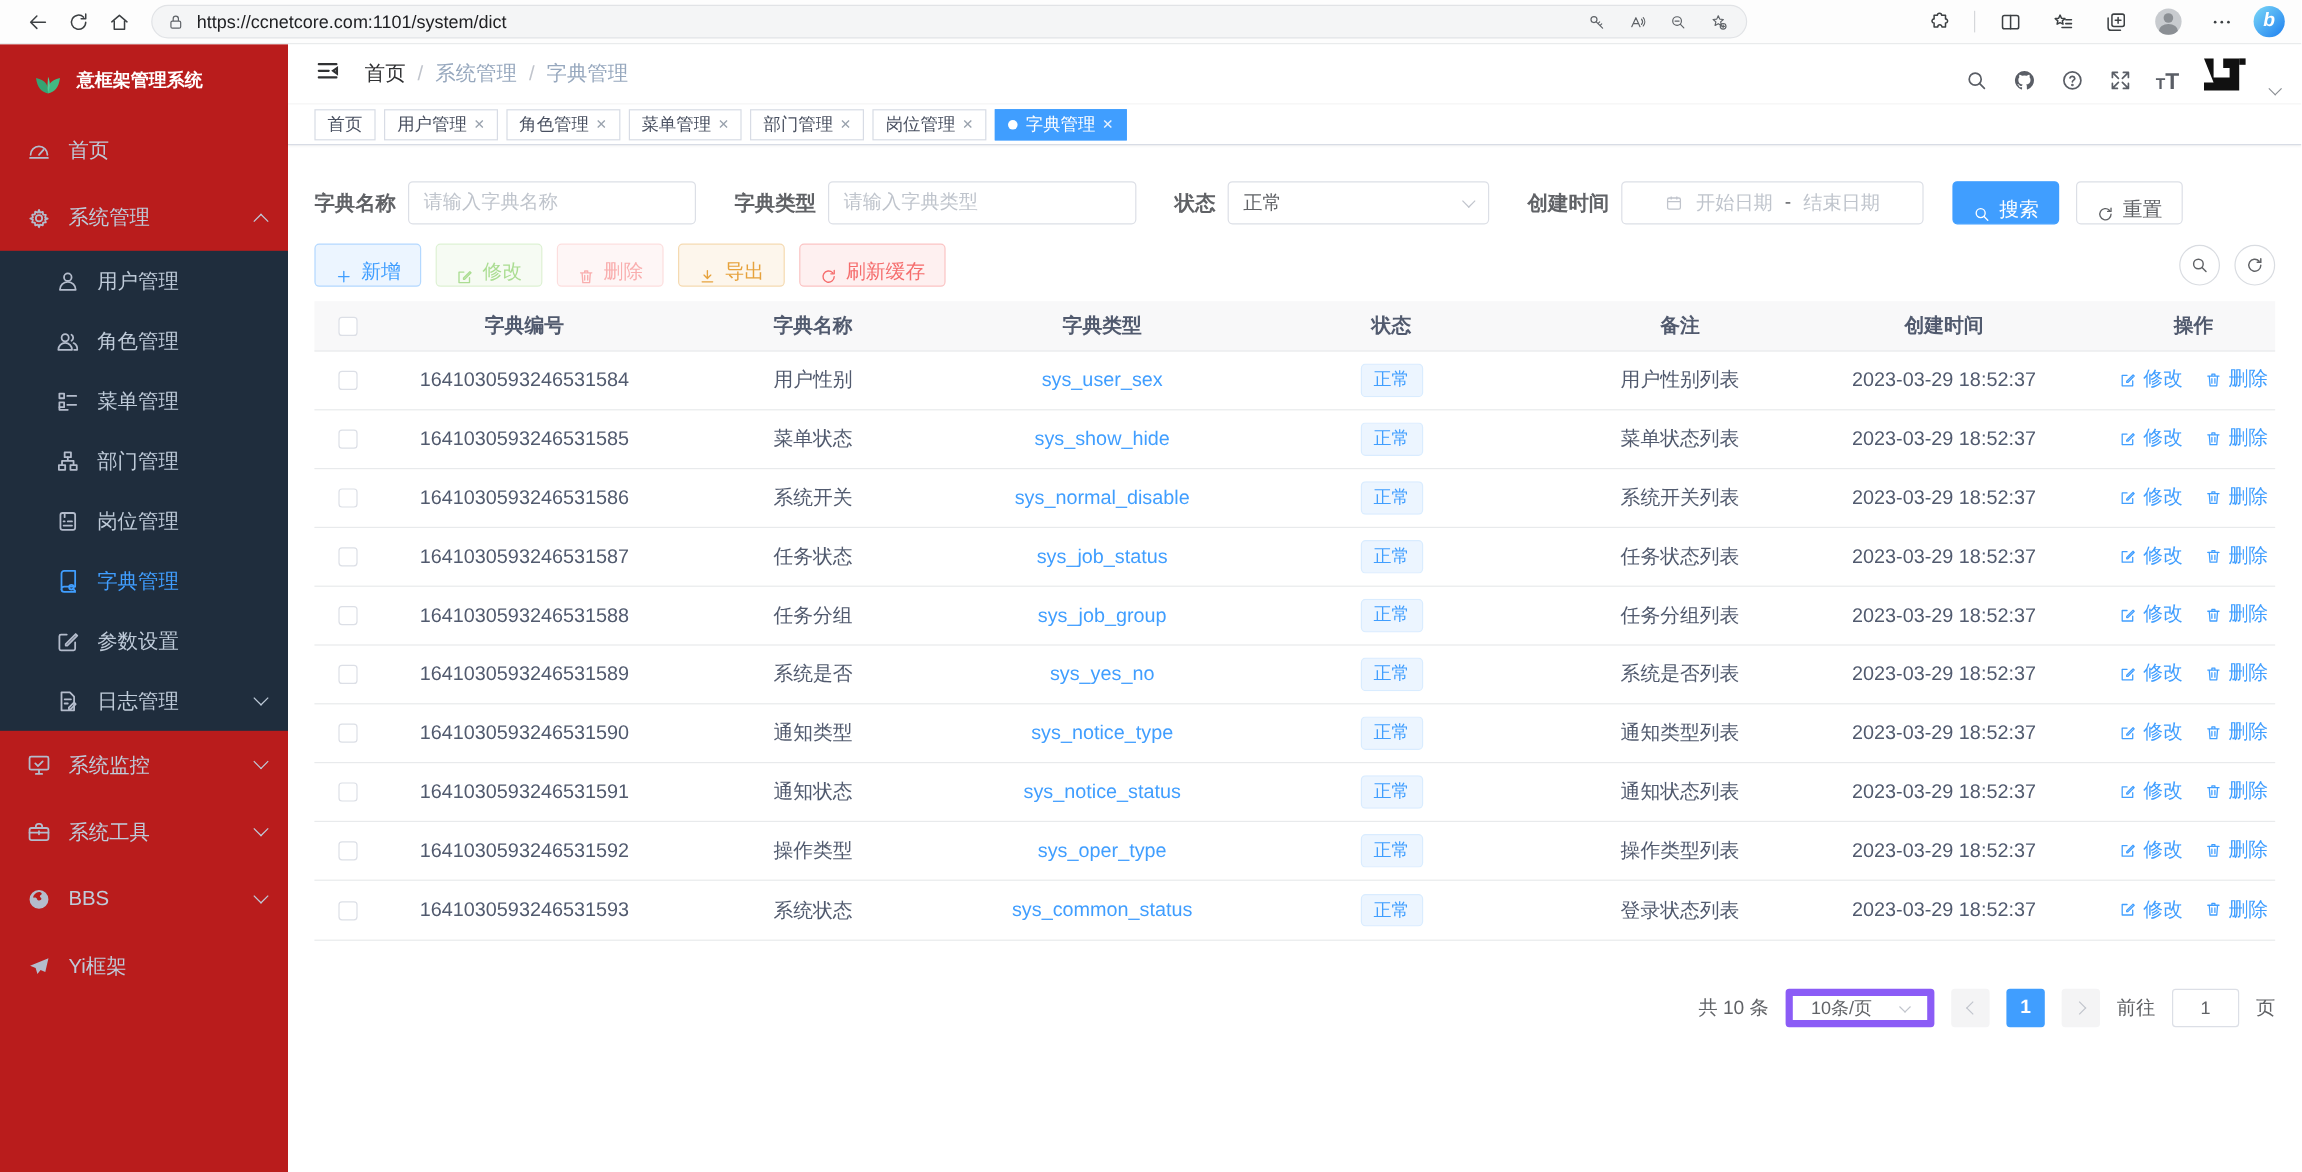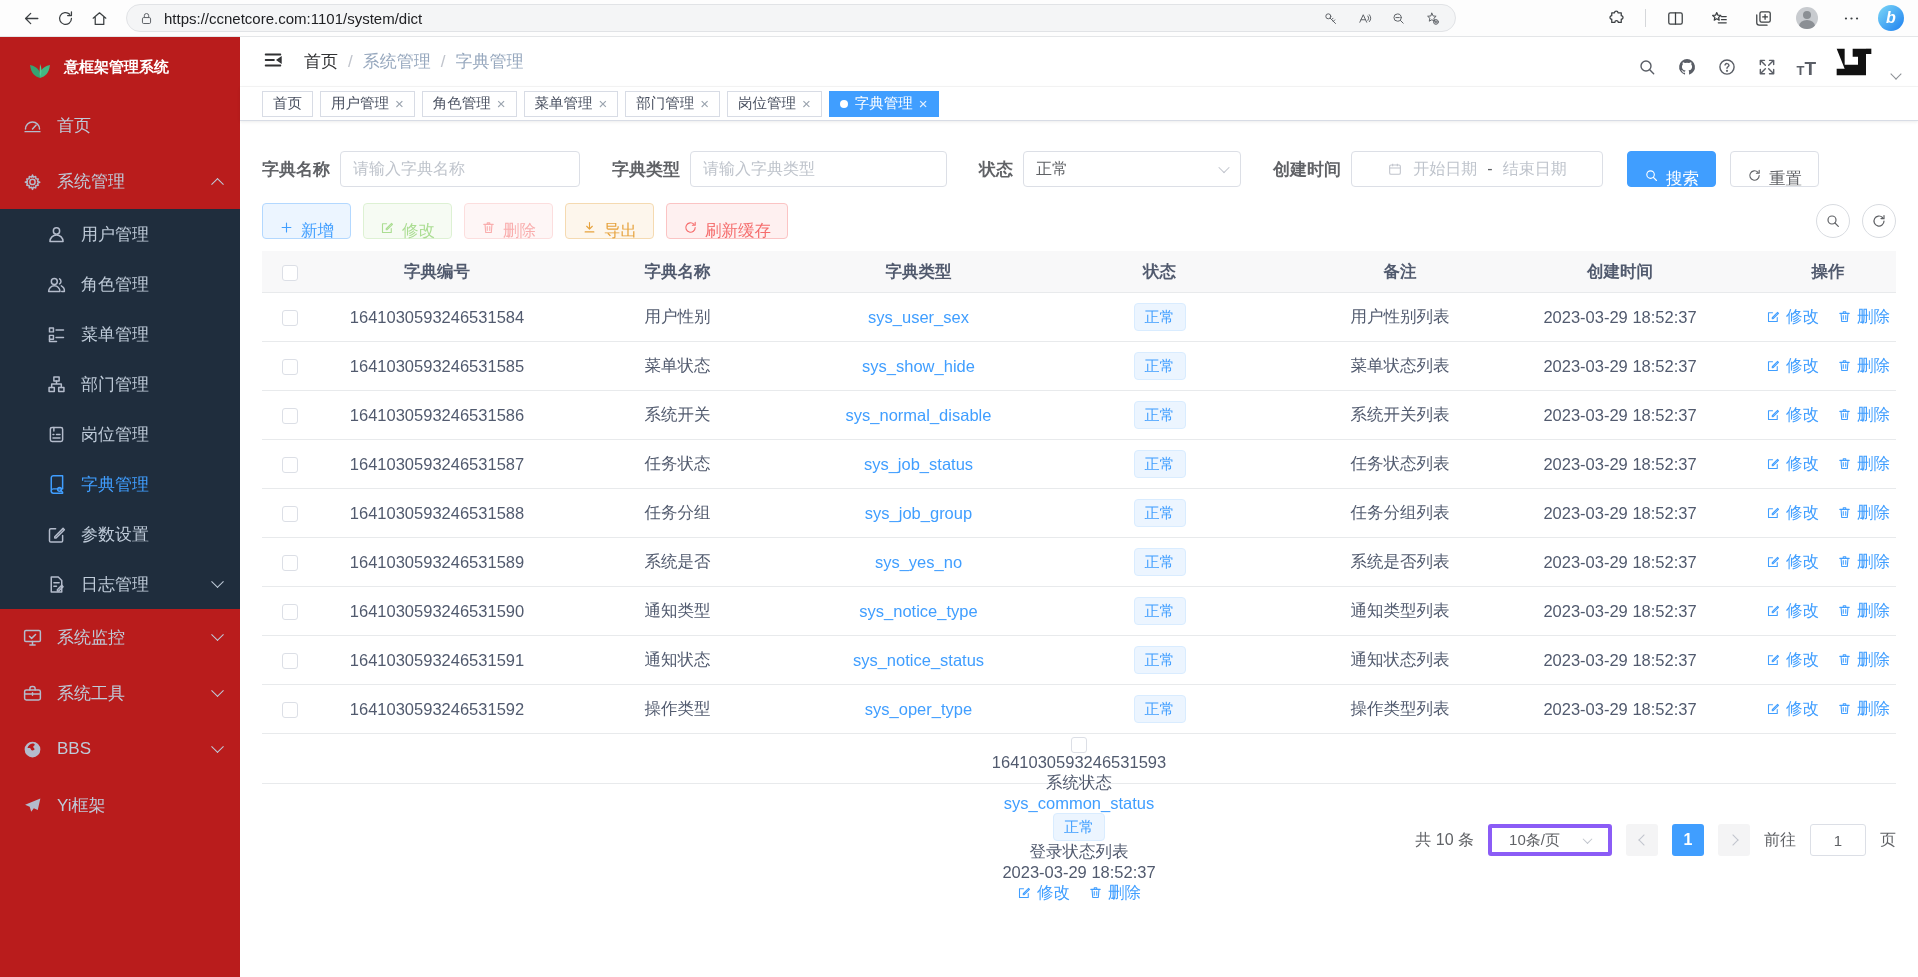--- a/index.html
+++ b/index.html
@@ -71,61 +71,61 @@
 
   .search-form { margin-top:30px; display:flex; align-items:center; font-size:17px; }
   .sf-label { font-weight:bold; color:#606266; margin-right:10px; white-space:nowrap; }
   .sf-item { display:flex; align-items:center; margin-right:32px; }
   .inp { height:36px; border:1px solid #dcdfe6; border-radius:4px; padding:0 12px; font-size:16px; color:#606266; font-family:inherit; background:#fff; }
   .inp::placeholder { color:#bfc4cc; }
   .sel { height:36px; border:1px solid #dcdfe6; border-radius:4px; padding:0 12px; display:flex; align-items:center; cursor:pointer; background:#fff; color:#606266; font-size:16px; }
   .sel .caret { width:8px; height:8px; border-right:1.6px solid #c0c4cc; border-bottom:1.6px solid #c0c4cc; transform:rotate(45deg) translate(-1px,-1px); margin-left:auto; }
   .date-range { width:252px; height:36px; border:1px solid #dcdfe6; border-radius:4px; display:flex; align-items:center; justify-content:center; gap:10px; color:#bfc4cc; font-size:16px; cursor:pointer; }
   .date-range svg { width:16px; height:16px; stroke:#c0c4cc; fill:none; stroke-width:1.6; }
-  .btn { height:36px; border-radius:4px; display:inline-flex; align-items:flex-start; gap:7px; padding:16px 16px; font-size:16.5px; cursor:pointer; border:1px solid transparent; white-space:nowrap; }
+  .btn { height:36px; border-radius:4px; display:inline-flex; align-items:flex-end; gap:7px; padding:0 16px; font-size:16.5px; cursor:pointer; border:1px solid transparent; white-space:nowrap; }
   .btn svg { width:15px; height:15px; fill:none; stroke-width:1.8; stroke-linecap:round; stroke-linejoin:round; }
   .btn-primary { background:#409eff; border-color:#409eff; color:#fff; }
   .btn-primary svg { stroke:#fff; }
   .btn-plain { background:#fff; border-color:#dcdfe6; color:#606266; }
   .btn-plain svg { stroke:#606266; }
 
   .toolbar { margin-top:16px; display:flex; align-items:center; gap:12px; }
   .btn-blue   { background:#ecf5ff; border-color:#b3d8ff; color:#409eff; } .btn-blue svg{stroke:#409eff;}
   .btn-green  { background:#f0f9eb; border-color:#c2e7b0; color:#67c23a; opacity:.55; } .btn-green svg{stroke:#67c23a;}
   .btn-red    { background:#fef0f0; border-color:#fbc4c4; color:#f56c6c; } .btn-red svg{stroke:#f56c6c;}
   .btn-red.dim{ opacity:.55; }
   .btn-orange { background:#fdf6ec; border-color:#f5dab1; color:#e6a23c; } .btn-orange svg{stroke:#e6a23c;}
   .tb-right { margin-left:auto; display:flex; gap:12px; }
   .circ { width:34px; height:34px; border-radius:50%; border:1px solid #d9dce1; background:#fff; display:flex; align-items:center; justify-content:center; cursor:pointer; }
   .circ svg { width:16px; height:16px; stroke:#606266; fill:none; stroke-width:1.8; stroke-linecap:round; }
 
   
   .table { margin-top:12px; width:100%; border-bottom:1px solid #e8eaec; font-size:16.5px; }
   .tr { display:flex; align-items:center; border-bottom:1px solid #e8eaec; height:49px; color:#515a6e; }
   .thead .tr { background:#f8f8f9; height:42px; font-weight:bold; color:#515a6e; border-bottom:1px solid #e8eaec; }
-  .tbody .tr:last-child { border-bottom:none;flex-direction:column; }
+  .tbody .tr:last-child { border-bottom:none; }
   .td { text-align:center; flex:none; overflow:hidden; white-space:nowrap; }
   .col-check   { width:55px; }
   .col-id      { width:240px; }
   .col-name    { width:241px; }
   .col-type    { width:241px; }
   .col-status  { width:241px; }
   .col-remark  { width:240px; }
   .col-created { width:200px; }
   .col-ops     { width:216px; }
   .cb { display:inline-block; width:16px; height:16px; border:1px solid #dcdfe6; border-radius:3px; background:#fff; cursor:pointer; vertical-align:middle; }
   a.link { color:#409eff; text-decoration:none; cursor:pointer; }
   .tag { display:inline-block; padding:3px 10px; background:#ecf5ff; border:1px solid #d9ecff; border-radius:4px; color:#409eff; font-size:15px; line-height:1.3; }
   .ops { display:inline-flex; gap:18px; justify-content:center; }
   .op { display:inline-flex; align-items:center; gap:5px; color:#409eff; cursor:pointer; }
   .op svg { width:15px; height:15px; stroke:#409eff; fill:none; stroke-width:1.7; stroke-linecap:round; stroke-linejoin:round; }
 
   
   .pagination { margin-top:40px; display:flex; align-items:center; justify-content:flex-end; gap:14px; font-size:16px; color:#606266; }
-  .pg-sel { width:124px; height:32px; border:4px solid #8b5cf6; border-radius:3px; display:flex; align-items:center; justify-content:center; gap:24px; cursor:pointer; color:#606266; font-size:15px; }
+  .pg-sel { width:124px; height:32px; border:6px solid #8b5cf6; border-radius:3px; display:flex; align-items:center; justify-content:center; gap:24px; cursor:pointer; color:#606266; font-size:15px; }
   .pg-sel .caret { width:7px; height:7px; border-right:1.5px solid #c0c4cc; border-bottom:1.5px solid #c0c4cc; transform:rotate(45deg) translate(-1px,-1px); }
   .pg-btn { width:32px; height:32px; border-radius:3px; background:#f4f4f5; display:flex; align-items:center; justify-content:center; cursor:pointer; }
   .pg-btn .ar { width:8px; height:8px; border-right:1.8px solid #c0c4cc; border-bottom:1.8px solid #c0c4cc; }
   .ar.left { transform:rotate(135deg); margin-left:3px; }
   .ar.right { transform:rotate(-45deg); margin-right:3px; }
   .pg-page { width:32px; height:32px; border-radius:3px; background:#409eff; color:#fff; font-weight:bold; display:flex; align-items:center; justify-content:center; cursor:pointer; }
   .pg-goto { width:56px; height:32px; border:1px solid #dcdfe6; border-radius:3px; text-align:center; font-size:15px; color:#606266; font-family:inherit; }
 </style>
 </head>
 <body>

